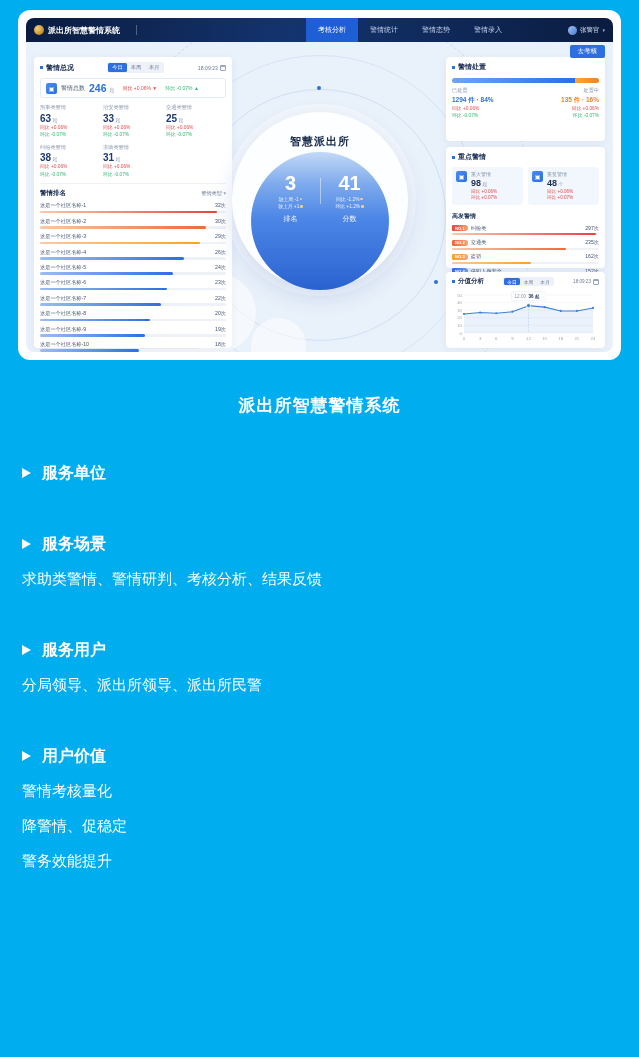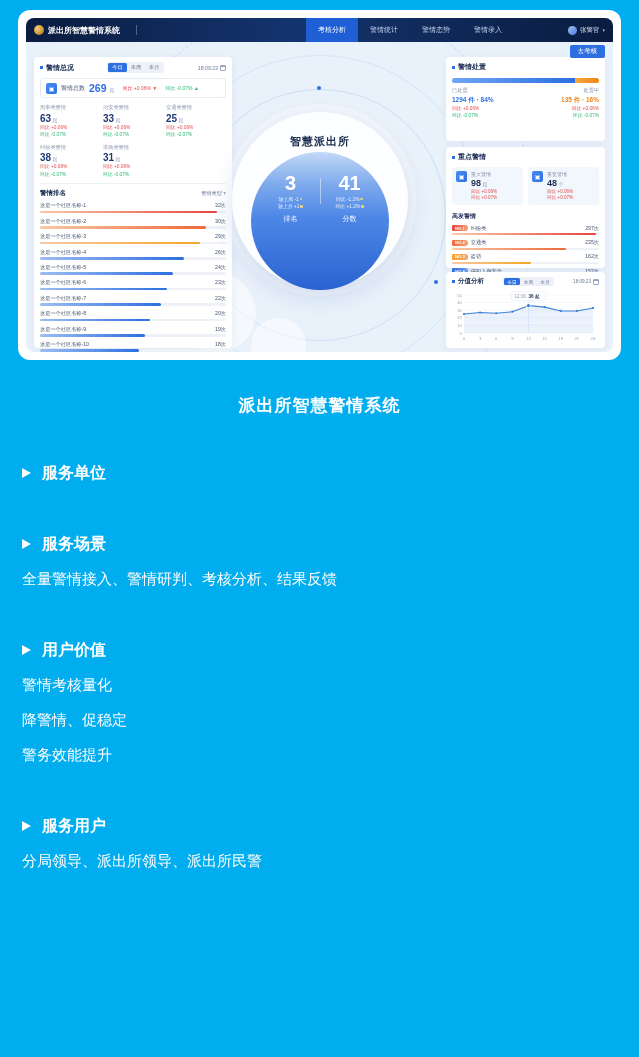--- a/index.html
+++ b/index.html
@@ -192,21 +192,21 @@
         <div class="timebox">
           <span>18:09:23</span>
           <span class="cal"></span>
         </div>
       </div>
 
       <div class="total">
         <span class="sq-icon">▣</span>
         <span class="total-label">警情总数</span>
         <span class="total-num">
-          <span>269</span>
+          <span>246</span>
           <span class="unit">起</span>
         </span>
         <span class="tt up">
           <span>同比 +0.06%</span>
           <span>▼</span>
         </span>
         <span class="tt down">
           <span>环比 -0.07%</span>
           <span>▲</span>
         </span>
@@ -537,40 +537,40 @@
       <span class="tri"></span>
       <span class="sec-title">服务单位</span>
     </div>
   </div>
     <div class="section">
     <div class="sec-head">
       <span class="tri"></span>
       <span class="sec-title">服务场景</span>
     </div>
     <div class="sec-lines">
-        <div class="sec-line">全量警情接入、警情研判、考核分析、结果反馈</div>
+        <div class="sec-line">求助类警情、警情研判、考核分析、结果反馈</div>
+      </div>
+  </div>
+    <div class="section">
+    <div class="sec-head">
+      <span class="tri"></span>
+      <span class="sec-title">服务用户</span>
+    </div>
+    <div class="sec-lines">
+        <div class="sec-line">分局领导、派出所领导、派出所民警</div>
       </div>
   </div>
     <div class="section">
     <div class="sec-head">
       <span class="tri"></span>
       <span class="sec-title">用户价值</span>
     </div>
     <div class="sec-lines">
         <div class="sec-line">警情考核量化</div>
         <div class="sec-line">降警情、促稳定</div>
         <div class="sec-line">警务效能提升</div>
       </div>
   </div>
     <div class="section">
-    <div class="sec-head">
-      <span class="tri"></span>
-      <span class="sec-title">服务用户</span>
-    </div>
     <div class="sec-lines">
-        <div class="sec-line">分局领导、派出所领导、派出所民警</div>
-      </div>
-  </div>
-    <div class="section">
-    <div class="sec-lines">
       </div>
   </div>
   </div>
 
 </body></html>

